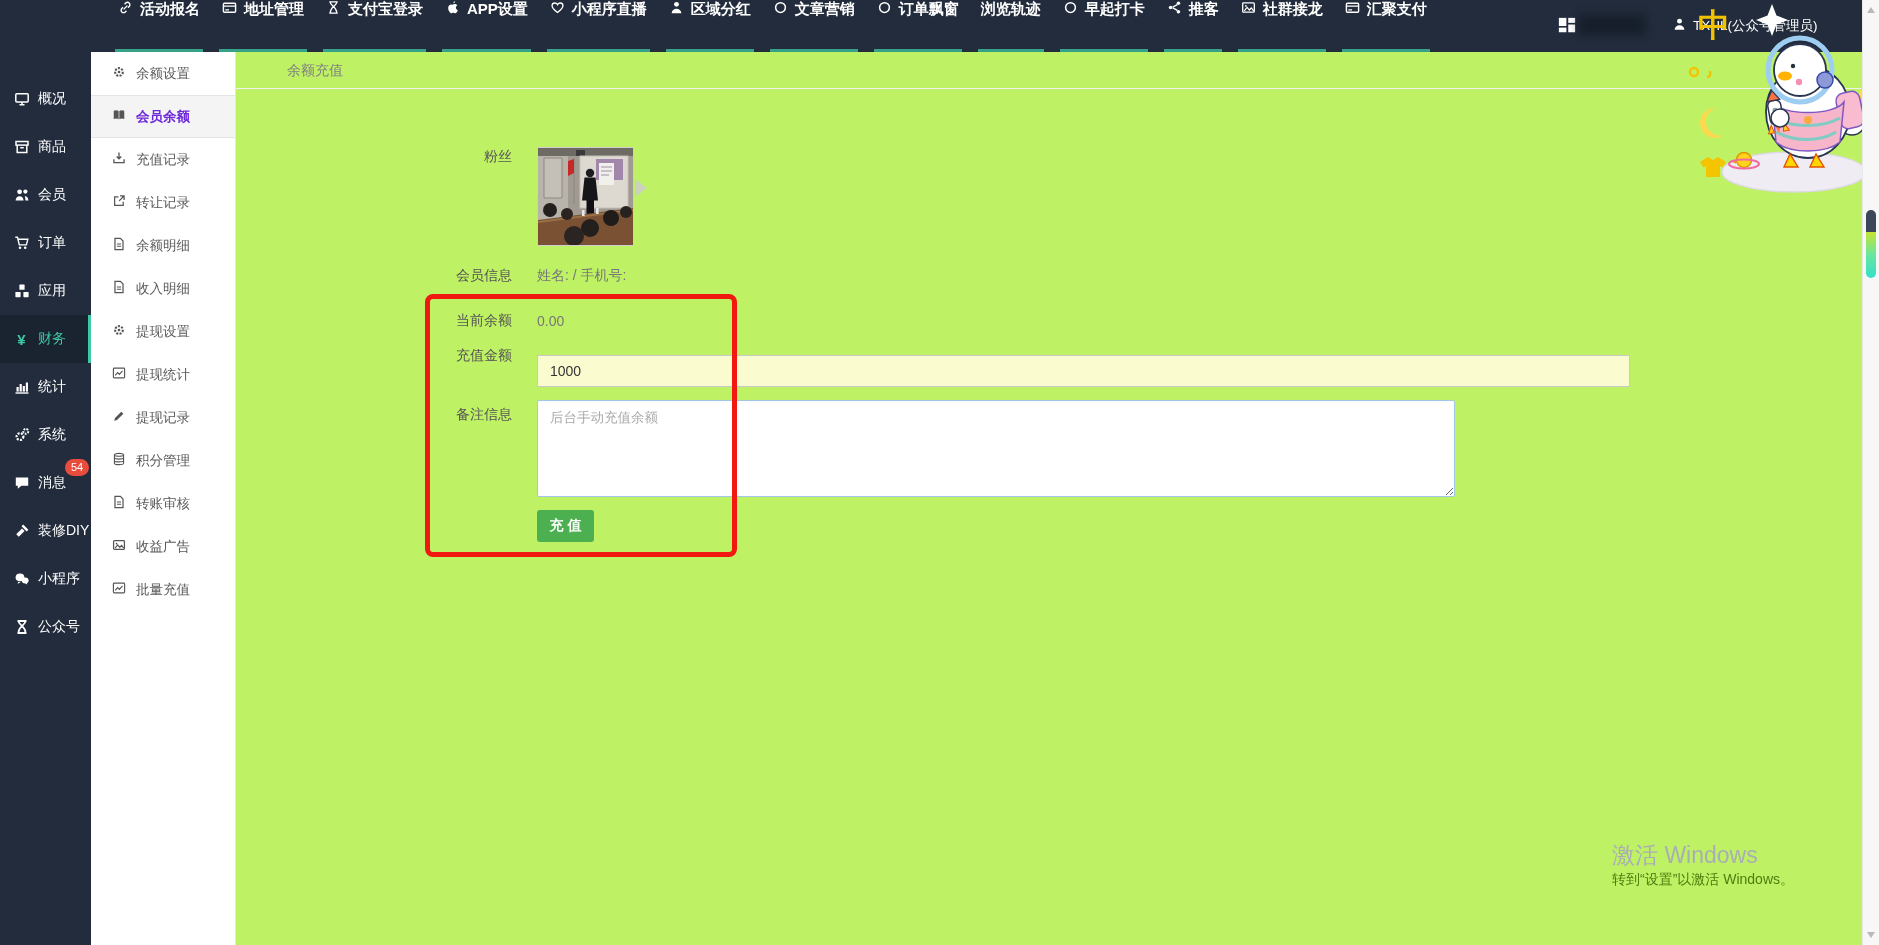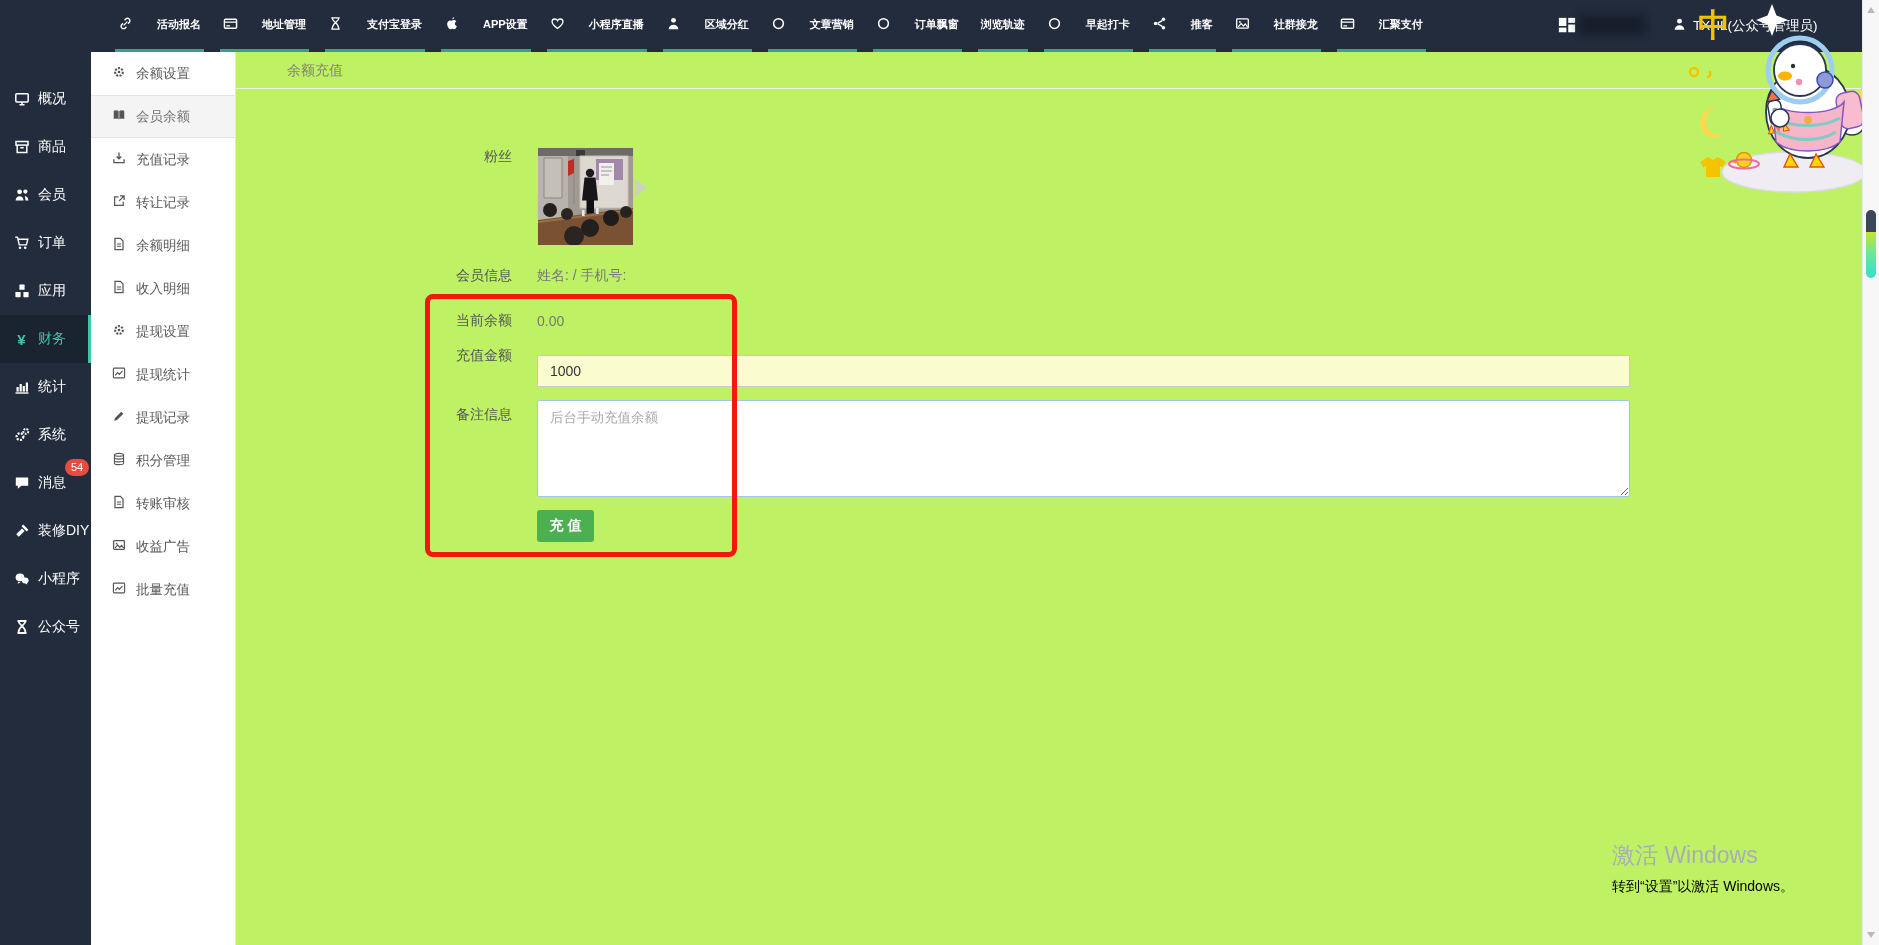--- a/index.html
+++ b/index.html
@@ -2,21 +2,21 @@
 <html><head>
 <meta charset="utf-8">
 <style>
   *{margin:0;padding:0;box-sizing:border-box}
   html,body{width:1879px;height:945px}
   body{position:relative;overflow:hidden;background:#fff;font-family:"Liberation Sans","DejaVu Sans",sans-serif}
 
   
   .topbar{position:absolute;left:0;top:0;width:1862px;height:52px;background:#222c3c;z-index:5}
   .topnav{display:flex;margin-left:115px;gap:16px;height:52px}
-  .nav-item{display:flex;align-items:center;gap:24px;color:#fff;font-size:11px;font-weight:700;
+  .nav-item{display:flex;gap:7px;color:#fff;font-size:15px;font-weight:700;
             padding:0 3px;border-bottom:3px solid #36a287;cursor:pointer;white-space:nowrap}
   .nav-item svg{width:15px;height:15px;flex:none}
   .grid-btn{position:absolute;left:1557px;top:16px;width:20px;height:20px;cursor:pointer}
   .smudge{position:absolute;left:1578px;top:15px;width:68px;height:20px;background:rgba(10,16,26,.5);
           filter:blur(5px);border-radius:4px}
   .user-chip{position:absolute;left:1672px;top:0;height:52px;display:flex;align-items:center;gap:6px;
              color:#fff;font-size:13.5px;cursor:pointer}
   .user-chip svg{width:15px;height:15px}
 
   
@@ -30,52 +30,52 @@
   .badge{position:absolute;top:0;right:2px;min-width:24px;height:17px;border-radius:9px;background:#e74c3c;
          color:#fff;font-size:11px;font-weight:400;line-height:17px;text-align:center;padding:0 3px}
 
   
   .submenu{position:absolute;left:91px;top:52px;width:145px;height:893px;background:#fff;
            border-right:1px solid #e6e6e6;z-index:4}
   .sub-item{height:43px;display:flex;align-items:center;gap:10px;padding-left:21px;color:#595959;
             font-size:13.5px;cursor:pointer}
   .sub-item svg{width:14px;height:14px;color:#555;flex:none}
   .sub-item.active{background:#f4f4f4;border-top:1px solid #e4e4e4;border-bottom:1px solid #e4e4e4;
-                   color:#737373;font-weight:400}
+                   color:#6d28d9;font-weight:700}
 
   
   .main{position:absolute;left:236px;top:52px;width:1626px;height:893px;background:#bef264}
   .page-header{height:37px;line-height:36px;padding-left:51px;color:#808080;font-size:14px;
                border-bottom:1px solid #f1f1f1}
   .form{position:relative;height:856px}
   .flabel{position:absolute;width:120px;text-align:right;left:156px;color:#555;font-size:14px;line-height:20px}
   .fvalue{position:absolute;left:301px;color:#777;font-size:14px;line-height:20px}
   .avatar-box{position:absolute;left:301px;top:58px;width:97px;height:99px;border:1px solid #cfcfcf;background:#fff}
   .avatar-box svg{width:100%;height:100%;display:block}
   .avatar-arrow{position:absolute;left:399px;top:90px;width:0;height:0;border-top:9px solid transparent;
                 border-bottom:9px solid transparent;border-left:12px solid #ccc;opacity:.85}
   .amount-input{position:absolute;left:301px;top:266px;width:1093px;height:32px;background:#fbfbd0;
                 border:1px solid #c9c9c9;padding:0 12px;font-size:14px;color:#333;font-family:inherit}
-  .remark-ta{position:absolute;left:301px;top:311px;width:1093px;height:97px;border:1px solid #a0c6e8;
+  .remark-ta{position:absolute;left:301px;top:311px;width:918px;height:97px;border:1px solid #a0c6e8;
              border-radius:2px;padding:8px 12px;font-size:13.5px;color:#555;font-family:inherit}
   .remark-ta::placeholder{color:#aaa}
   .submit-btn{position:absolute;left:301px;top:421px;width:57px;height:32px;background:#4caf50;border:none;
               border-radius:3px;color:#fff;font-size:14px;font-weight:700;cursor:pointer;font-family:inherit}
 
   
   .annotation{position:absolute;left:425px;top:294px;width:312px;height:263px;border:5px solid #f0180f;
               border-radius:8px;z-index:30;pointer-events:none}
 
   
   .mascot{position:absolute;left:1682px;top:0;width:194px;height:200px;z-index:6;pointer-events:none}
 
   
   .watermark{position:absolute;left:1612px;top:840px;z-index:8;color:#a9aeb4}
   .wm1{font-size:23px}
-  .wm2{font-size:14px;margin-top:7px;color:#000000}
+  .wm2{font-size:14px;color:#4d7c0f}
 
   
   .scrollbar{position:absolute;right:0;top:0;width:17px;height:945px;background:#f7f7f7;
              border-left:1px solid #e9e9e9;z-index:40}
   .sb-arrow{position:absolute;left:4px;width:0;height:0;border-left:4.5px solid transparent;
             border-right:4.5px solid transparent;cursor:pointer}
   .sb-up{top:7px;border-bottom:6px solid #b9b9b9}
   .sb-down{bottom:7px;border-top:6px solid #b9b9b9}
   .sb-thumb{position:absolute;left:3px;top:210px;width:10px;height:68px;border-radius:5px;overflow:hidden;cursor:pointer}
   .thumb-top{height:22px;background:#3c4659}

